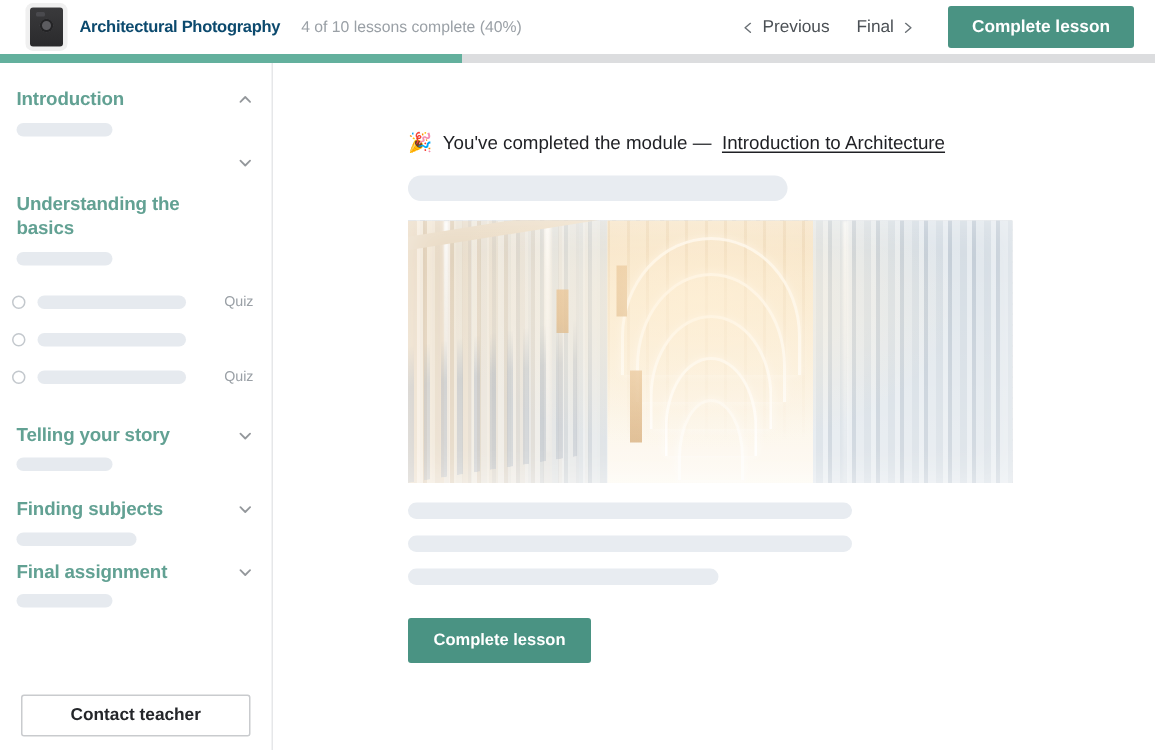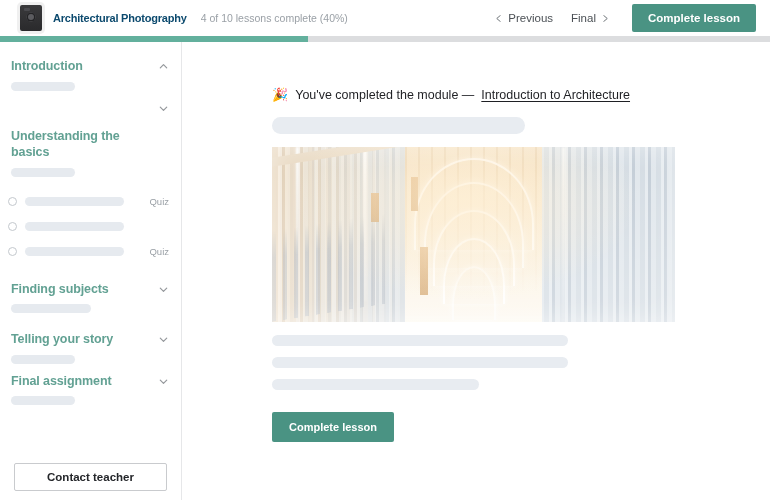--- a/index.html
+++ b/index.html
@@ -444,42 +444,42 @@
         <span class="lesson-skel w2"></span>
         <span class="quiz-tag"></span>
       </div>
       <div class="lesson-row">
         <span class="radio"></span>
         <span class="lesson-skel w3"></span>
         <span class="quiz-tag">Quiz</span>
       </div>
     </div>
 
+    <div class="section" style="margin-top:18px;">
+      <div class="section-head">
+        <span class="section-title">Telling your story</span>
+        <span class="sec-chev">
+          <svg viewBox="0 0 12 12">
+              <path d="M2.5 4.5 L6 8 L9.5 4.5" fill="none" stroke="#52585e" stroke-width="1.3" stroke-linecap="round" stroke-linejoin="round"></path>
+            </svg>
+        </span>
+      </div>
+      <div class="skel skel-w-64"></div>
+    </div>
+
     <div class="section" style="margin-top:17px;">
       <div class="section-head">
         <span class="section-title">Finding subjects</span>
         <span class="sec-chev">
           <svg viewBox="0 0 12 12">
               <path d="M2.5 4.5 L6 8 L9.5 4.5" fill="none" stroke="#52585e" stroke-width="1.3" stroke-linecap="round" stroke-linejoin="round"></path>
             </svg>
         </span>
       </div>
       <div class="skel skel-w-80"></div>
-    </div>
-
-    <div class="section" style="margin-top:18px;">
-      <div class="section-head">
-        <span class="section-title">Telling your story</span>
-        <span class="sec-chev">
-          <svg viewBox="0 0 12 12">
-              <path d="M2.5 4.5 L6 8 L9.5 4.5" fill="none" stroke="#52585e" stroke-width="1.3" stroke-linecap="round" stroke-linejoin="round"></path>
-            </svg>
-        </span>
-      </div>
-      <div class="skel skel-w-64"></div>
     </div>
 
     <div class="section" style="">
       <div class="section-head">
         <span class="section-title">Final assignment</span>
         <span class="sec-chev">
           <svg viewBox="0 0 12 12">
               <path d="M2.5 4.5 L6 8 L9.5 4.5" fill="none" stroke="#52585e" stroke-width="1.3" stroke-linecap="round" stroke-linejoin="round"></path>
             </svg>
         </span>

